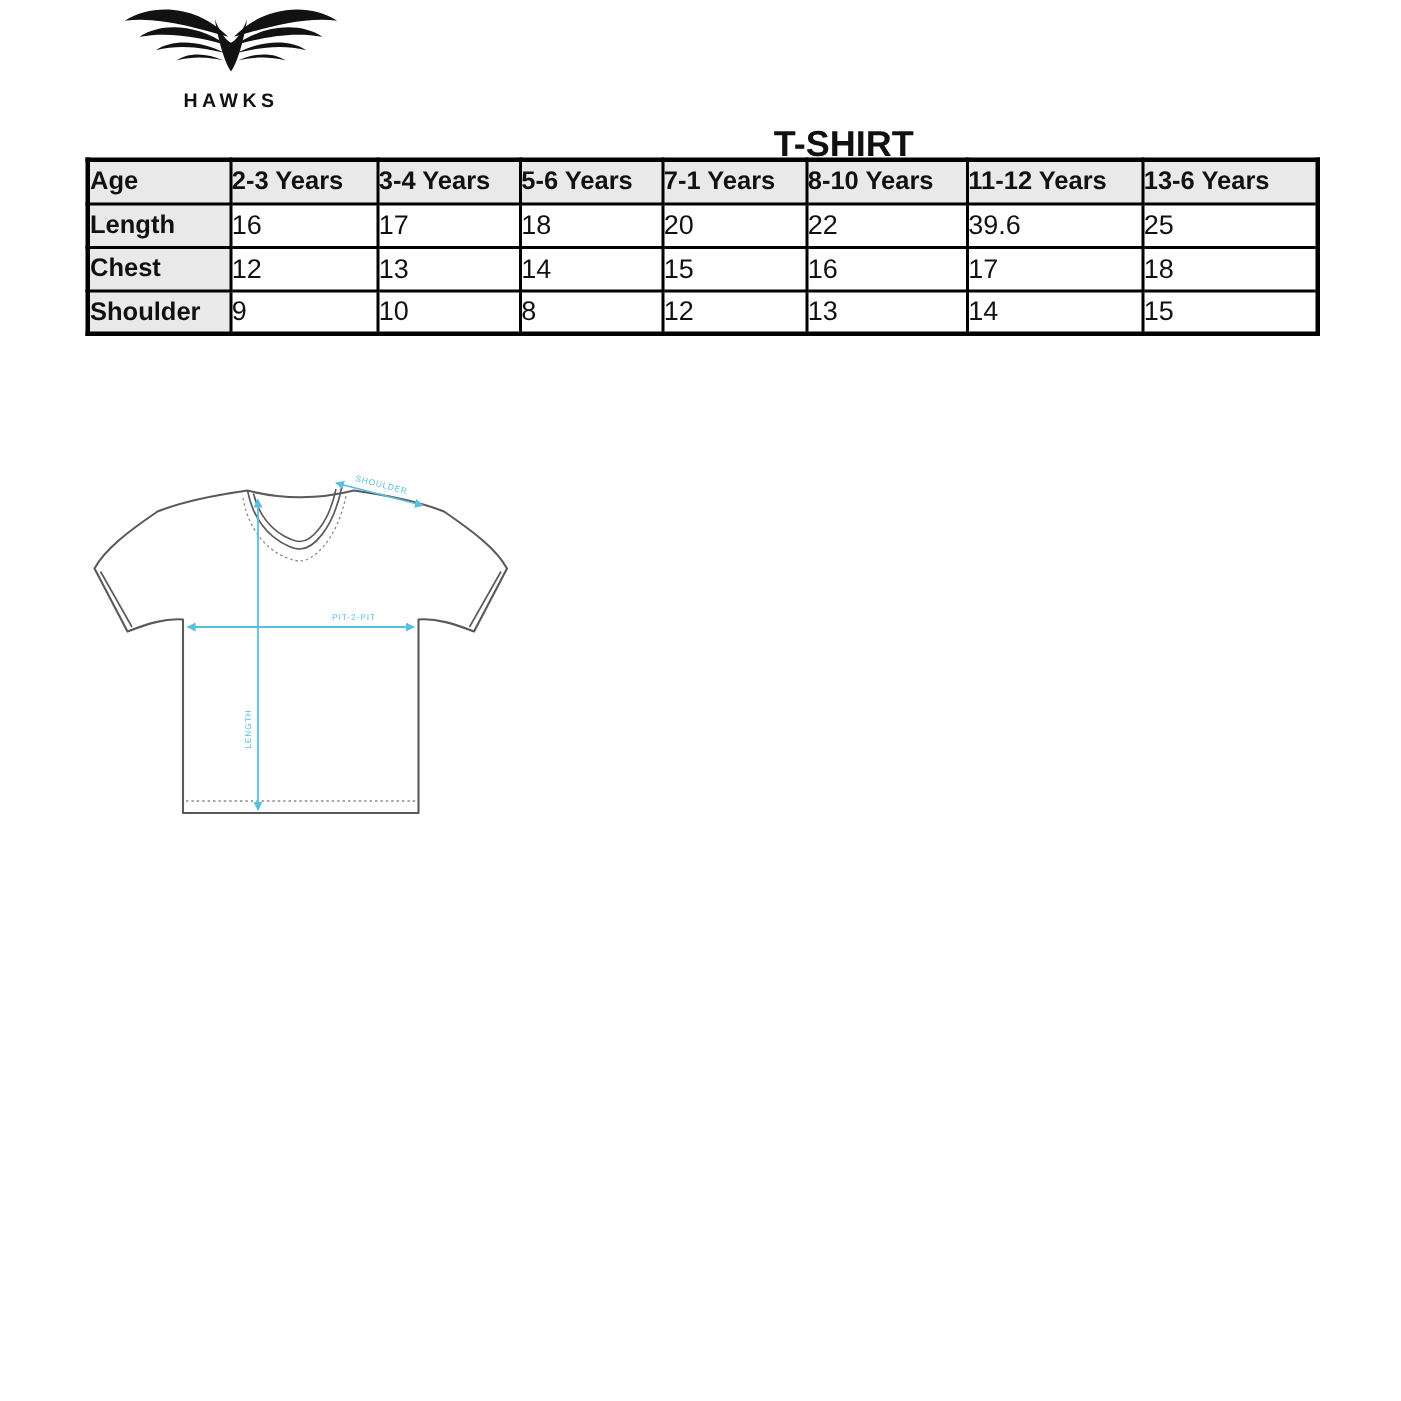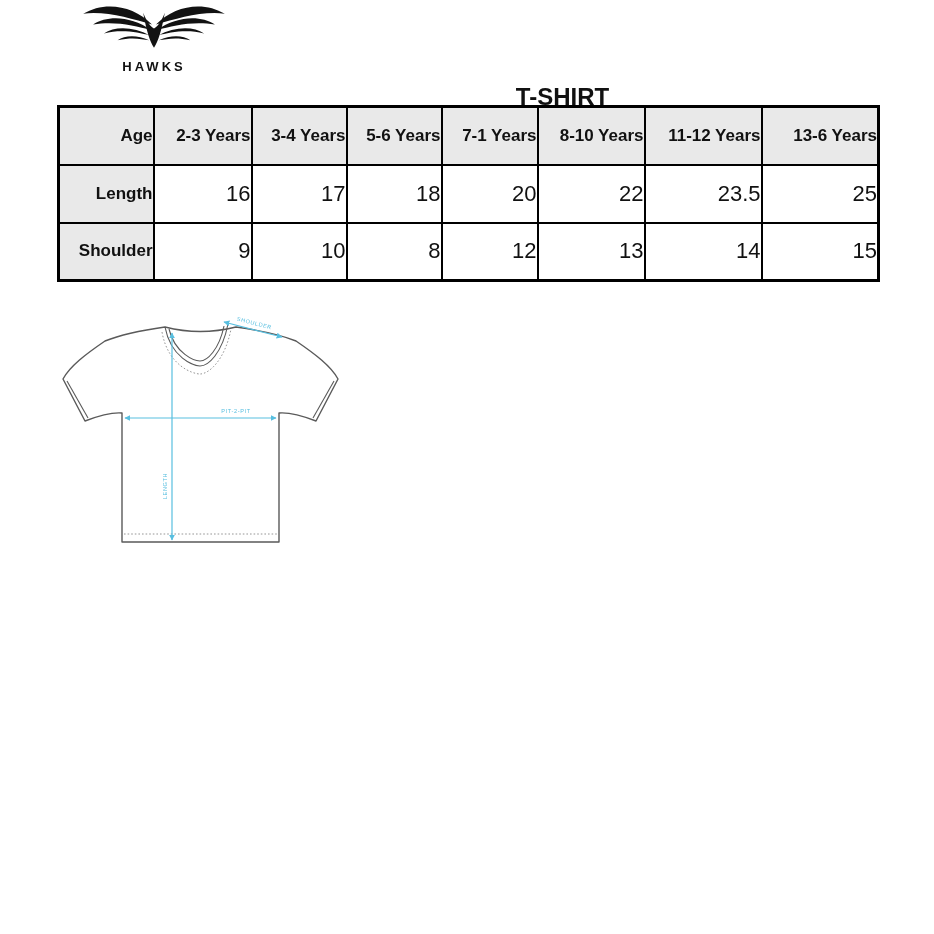--- a/index.html
+++ b/index.html
@@ -23,25 +23,25 @@
   .title-block .t1,.title-block .t2{font-size:24px;font-weight:bold;line-height:30px;}
 
   
   table.size-table{
     position:absolute;left:57px;top:105px;width:820px;
     border-collapse:collapse;table-layout:fixed;
     border:3px solid var(--table-border);
   }
   table.size-table th,table.size-table td{
     border:2px solid var(--table-border);
-    height:58px;text-align:right;vertical-align:middle;
+    height:29px;text-align:left;vertical-align:middle;
   }
   table.size-table thead th{background:var(--header-bg);font-size:17px;font-weight:bold;}
   table.size-table tbody th{background:var(--header-bg);font-size:17px;font-weight:bold;}
-  table.size-table tbody td{background:#ffffff;font-size:22px;font-weight:normal;}
+  table.size-table tbody td{background:#ffffff;font-size:18px;font-weight:normal;}
 
   
   .diagram{position:absolute;left:58px;top:314px;width:285px;height:248px;}
   .diagram svg{width:285px;height:248px;display:block;}
   .shirt{fill:#ffffff;stroke:var(--outline);stroke-width:1.4;stroke-linejoin:round;}
   .shirt-line{fill:none;stroke:var(--outline);stroke-width:1.1;}
   .shirt-dotted{fill:none;stroke:#8a8a8a;stroke-width:0.9;stroke-dasharray:1.6,2;}
   .measure{stroke:var(--accent);stroke-width:1.2;fill:none;}
   .measure-label{fill:var(--accent);font-size:5.6px;letter-spacing:0.6px;font-family:"Liberation Sans",sans-serif;}
   #ah path{fill:var(--accent);}
@@ -97,22 +97,32 @@
     </tr>
   </thead>
   <tbody>
     <tr>
       <th>Length</th>
       <td>16</td>
       <td>17</td>
       <td>18</td>
       <td>20</td>
       <td>22</td>
-      <td>23.5</td>
+      <td>39.6</td>
       <td>25</td>
+    </tr>
+    <tr>
+      <th>Chest</th>
+      <td>12</td>
+      <td>13</td>
+      <td>14</td>
+      <td>15</td>
+      <td>16</td>
+      <td>17</td>
+      <td>18</td>
     </tr>
     <tr>
       <th>Shoulder</th>
       <td>9</td>
       <td>10</td>
       <td>8</td>
       <td>12</td>
       <td>13</td>
       <td>14</td>
       <td>15</td>

